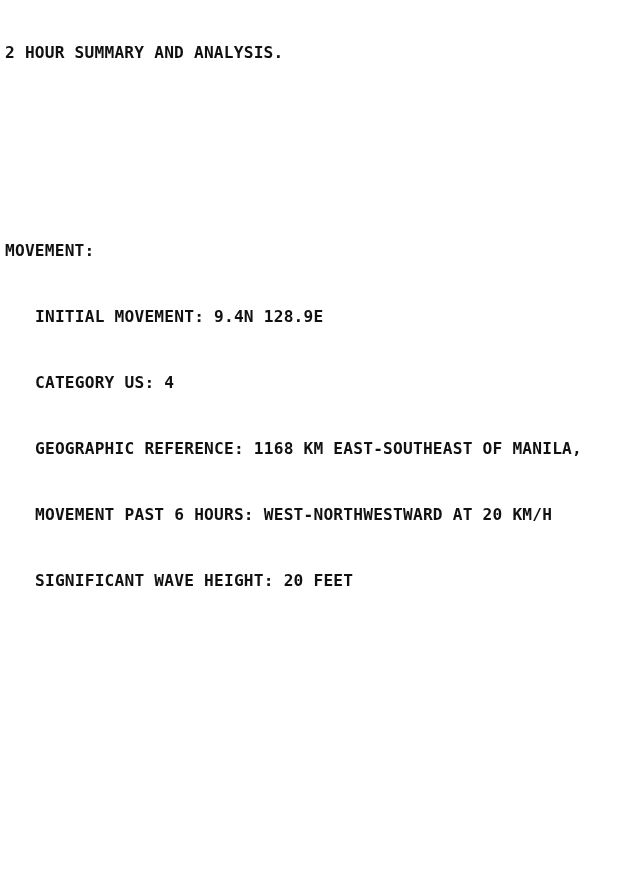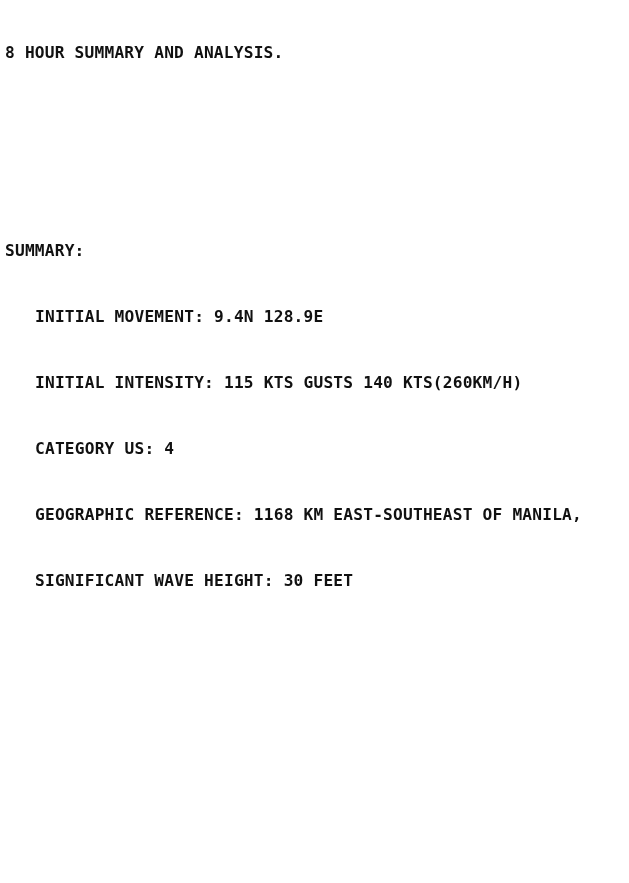--- a/index.html
+++ b/index.html
@@ -33,30 +33,30 @@
       padding-left: 30px;
     }
     .blank {
       height: 22px;
     }
   </style>
 </head>
 <body>
 
 <div class="doc">
-  <span class="line">8 HOUR SUMMARY AND ANALYSIS.</span>
+  <span class="line">2 HOUR SUMMARY AND ANALYSIS.</span>
   <span class="line blank"></span>
 
   <div>
-    <span class="line">SUMMARY:</span>
+    <span class="line">MOVEMENT:</span>
     <span class="line indent">INITIAL MOVEMENT: 9.4N 128.9E</span>
-    <span class="line indent">INITIAL INTENSITY: 115 KTS GUSTS 140 KTS(260KM/H)</span>
     <span class="line indent">CATEGORY US: 4</span>
     <span class="line indent">GEOGRAPHIC REFERENCE: 1168 KM EAST-SOUTHEAST OF MANILA,</span>
-    <span class="line indent">SIGNIFICANT WAVE HEIGHT: 30 FEET</span>
+    <span class="line indent">MOVEMENT PAST 6 HOURS: WEST-NORTHWESTWARD AT 20 KM/H</span>
+    <span class="line indent">SIGNIFICANT WAVE HEIGHT: 20 FEET</span>
   </div>
   <span class="line blank"></span>
 
   
   
 
   
   
 
   

